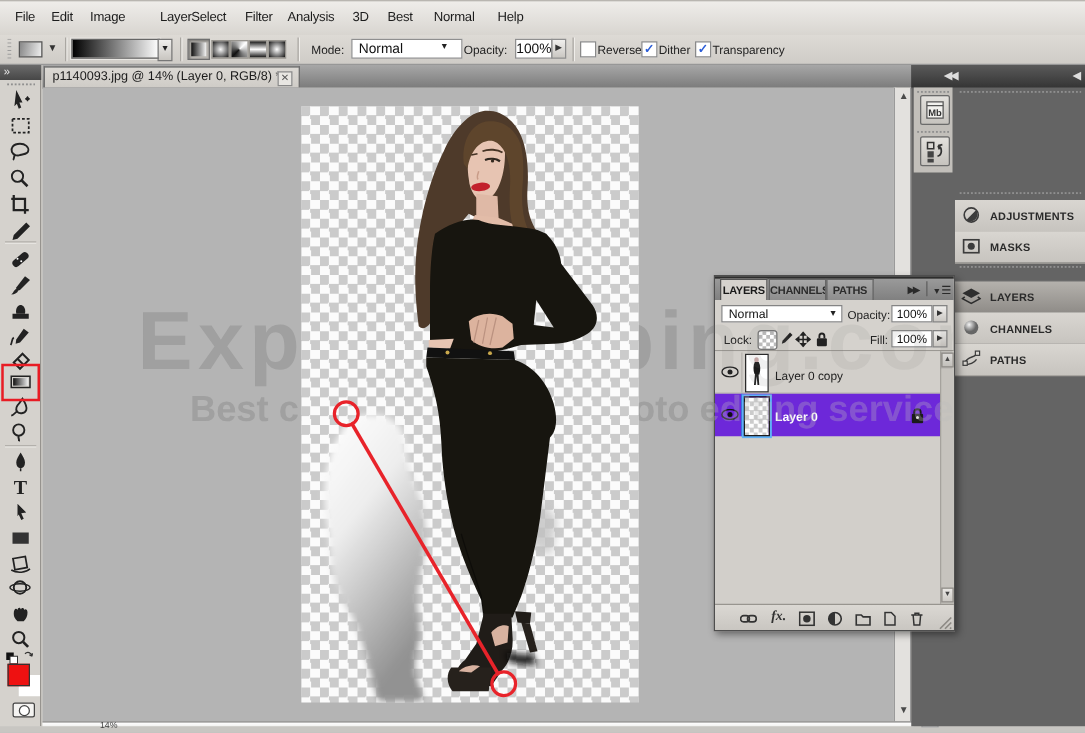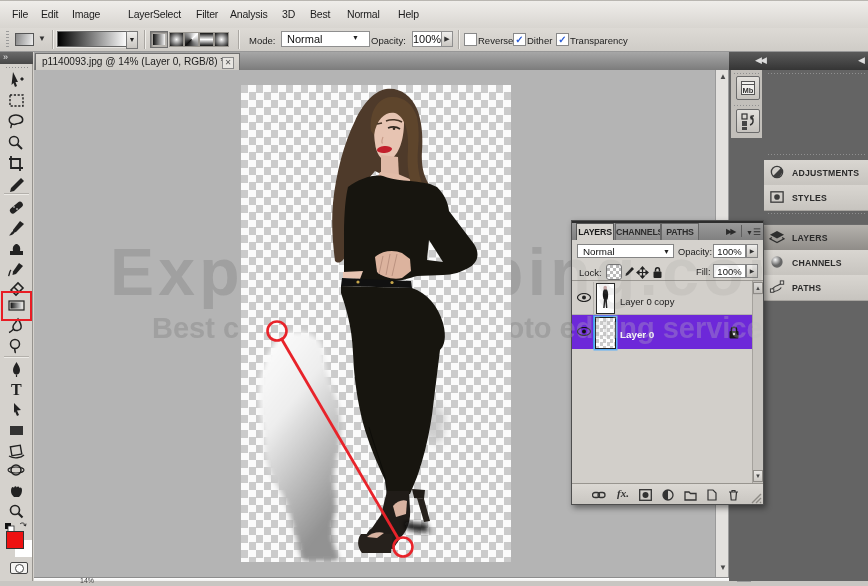--- a/index.html
+++ b/index.html
@@ -353,21 +353,21 @@
         <circle cx="8.5" cy="8.5" r="6" fill="none" stroke="#3c3c3c" stroke-width="1.4"></circle>
         <path d="M4.3 12.7 A6 6 0 0 0 12.7 4.3 Z" fill="#3c3c3c"></path>
       </svg>
       <span class="t">ADJUSTMENTS</span>
     </div>
   <div class="drow" style="top:133px;">
       <svg class="ic" viewBox="0 0 17 17">
         <rect x="2" y="3" width="13" height="11" fill="none" stroke="#3c3c3c" stroke-width="1.4"></rect>
         <circle cx="8.5" cy="8.5" r="3" fill="#3c3c3c"></circle>
       </svg>
-      <span class="t">STYLES</span>
+      <span class="t">MASKS</span>
     </div>
   <div class="dgrip" style="left:38px;top:160px;width:98px;"></div>
   <div class="drow" style="top:172px;background:linear-gradient(#b5b2ad,#8f8c88);border-top:1px solid #6a6a6a;">
       <svg class="ic" viewBox="0 0 17 17">
         <path d="M8.5 2 L16 6 L8.5 10 L1 6 Z" fill="#2e2e2e"></path>
         <path d="M3 9 L1 10.5 L8.5 14.5 L16 10.5 L14 9" fill="none" stroke="#2e2e2e" stroke-width="1.3"></path>
       </svg>
       <span class="t">LAYERS</span>
     </div>
   <div class="drow" style="top:198px;">

